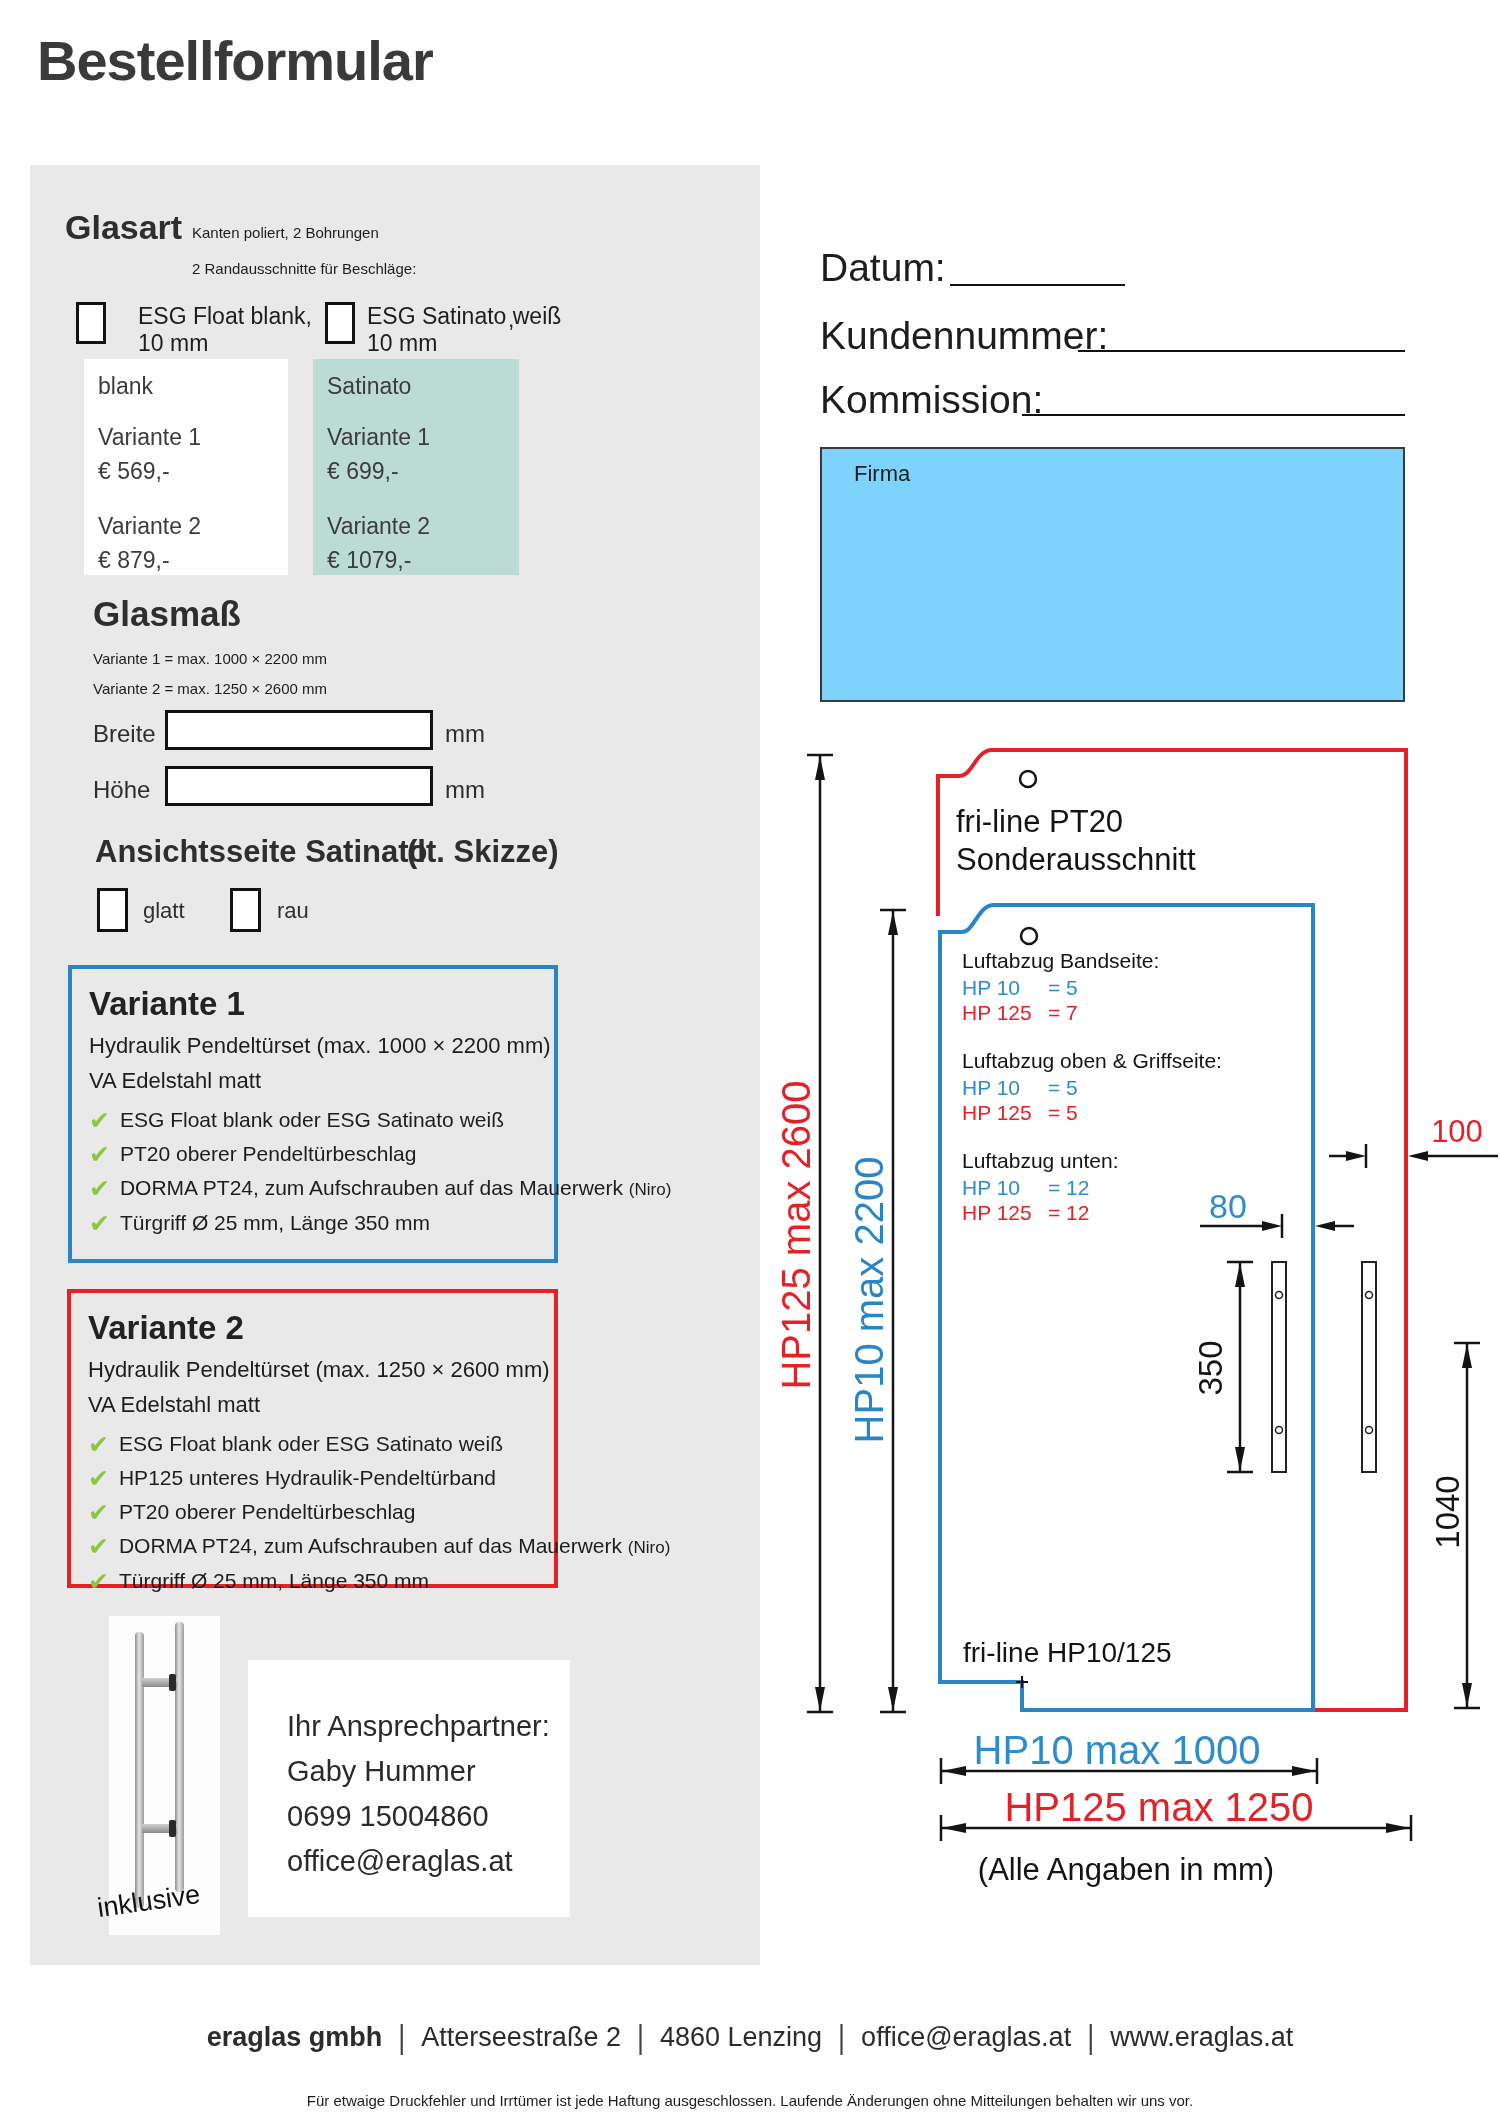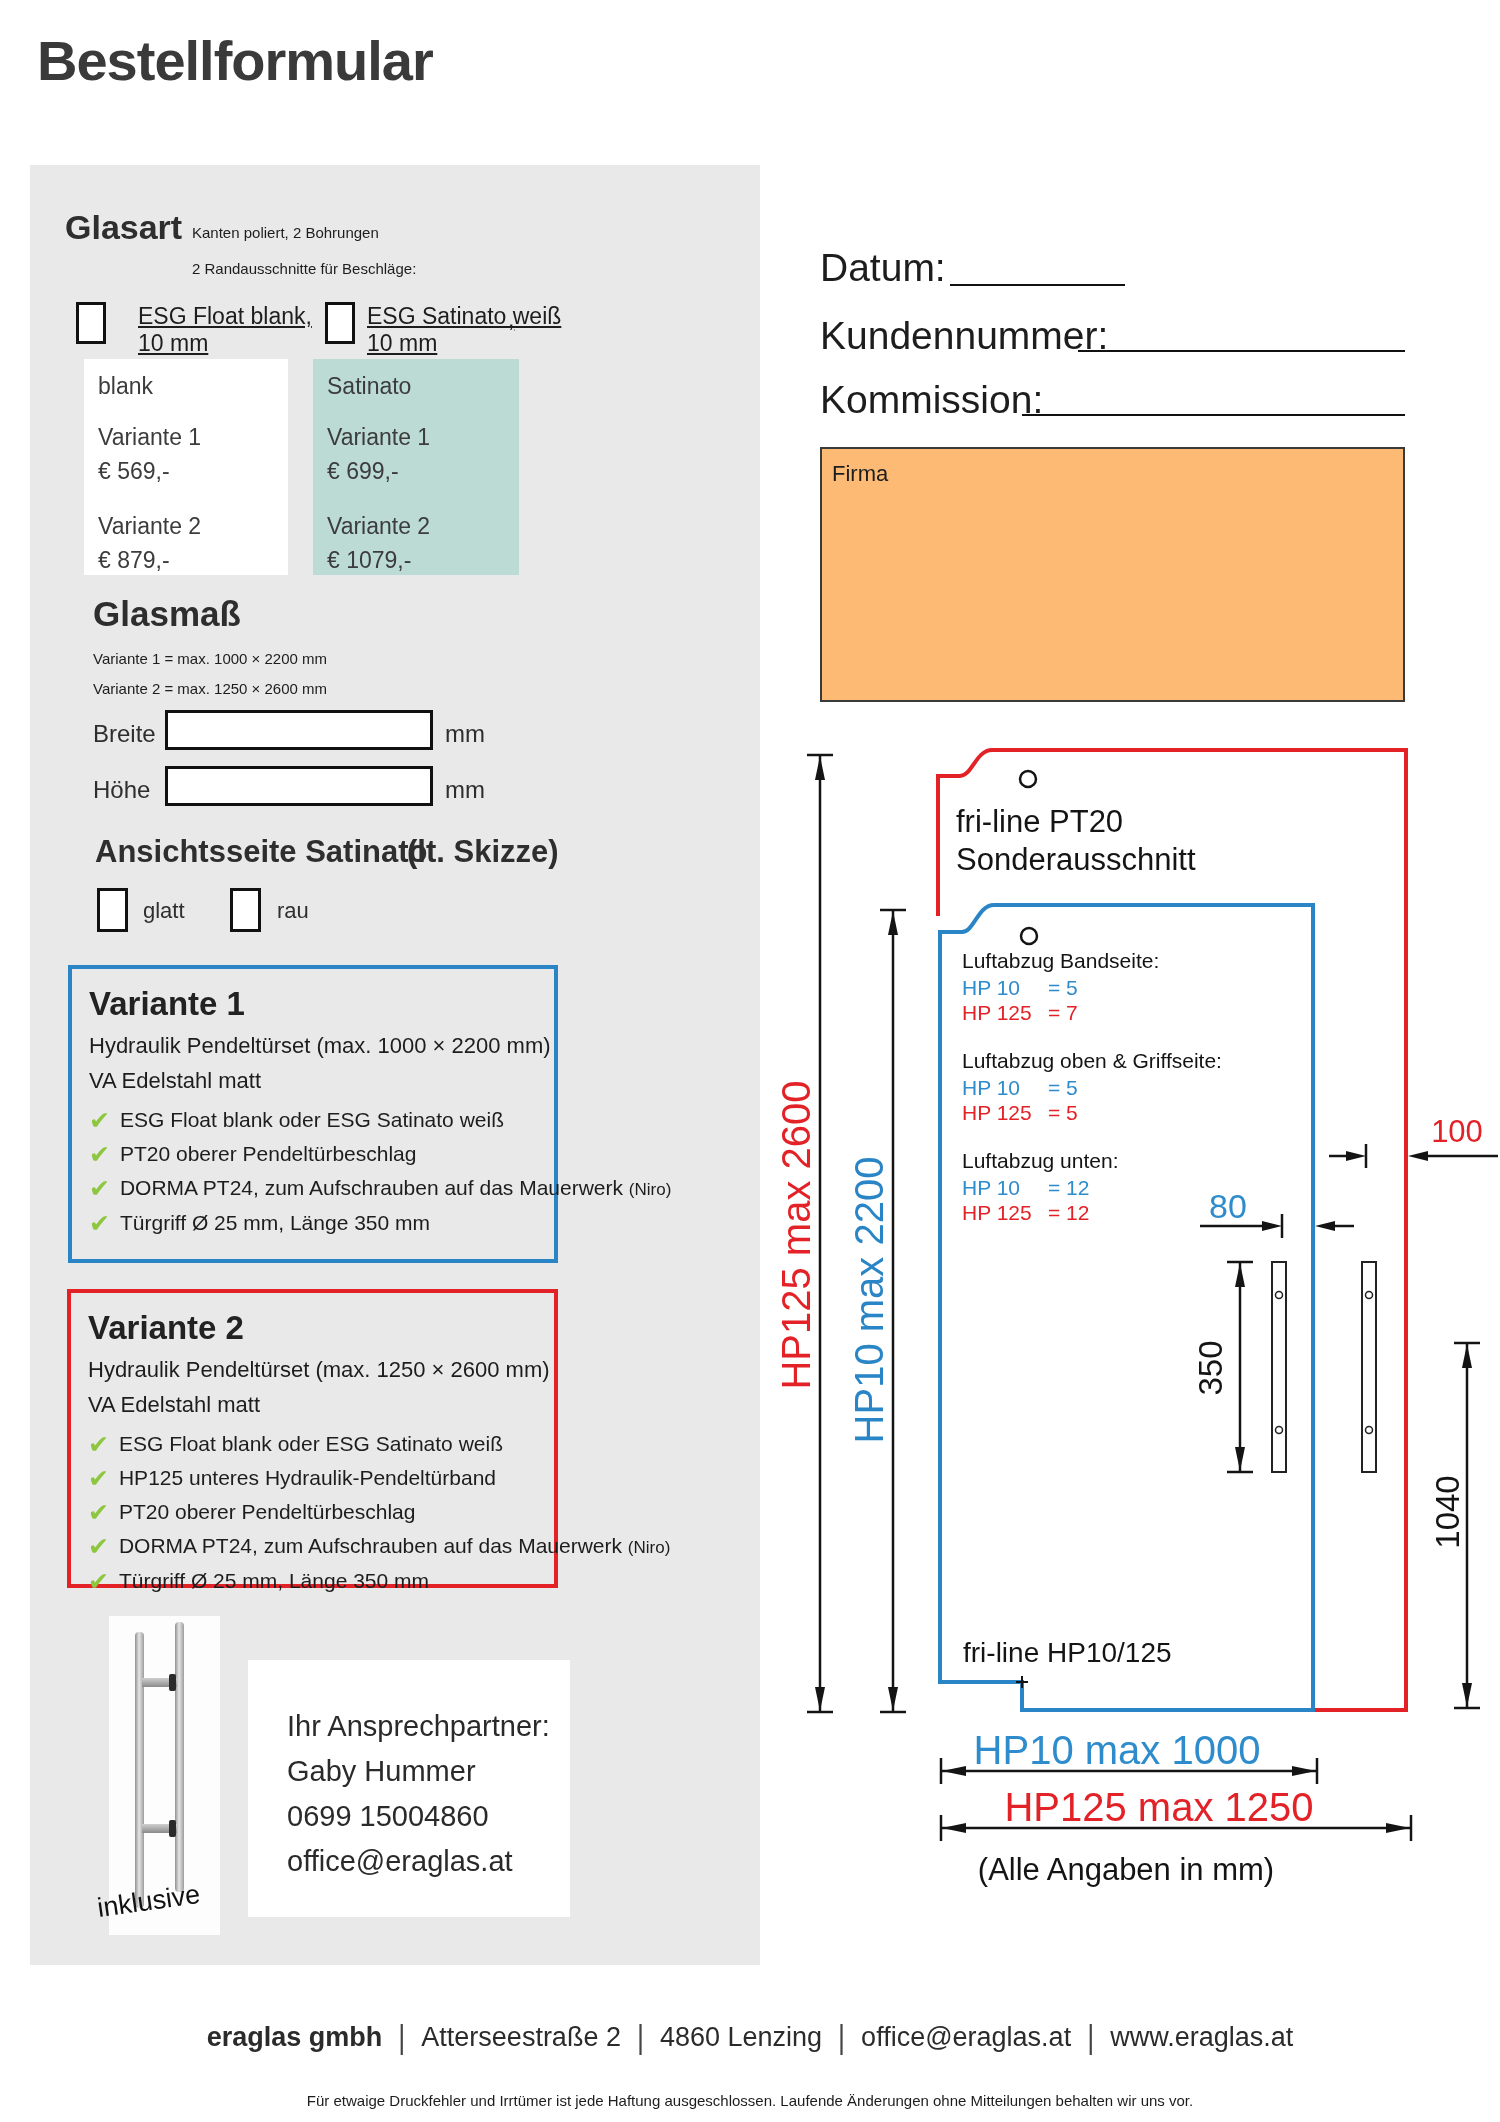--- a/index.html
+++ b/index.html
@@ -4,21 +4,21 @@
 <style>
   html,body{margin:0;padding:0;background:#ffffff;}
   body{width:1500px;height:2122px;position:relative;font-family:"Liberation Sans",sans-serif;color:#2e2e2e;}
   .abs{position:absolute;}
   .page-title{font-size:56px;font-weight:bold;letter-spacing:-1px;color:#3a3a3a;}
   .panel{background:#e9e9e9;}
   .h1{font-weight:bold;color:#2e2e2e;}
   .small-note{font-size:15px;line-height:34px;color:#1d1d1d;}
   .cb{appearance:none;-webkit-appearance:none;width:30px;height:42px;border:3px solid #111;background:#fff;margin:0;display:block;}
   .cb-sm{width:31px;height:44px;}
-  .cb-label{font-size:23px;color:#1d1d1d;line-height:27px;text-decoration:underline;}
+  .cb-label{font-size:23px;color:#1d1d1d;line-height:27px;}
   .pricebox{box-sizing:border-box;padding:14px 0 0 14px;}
   .pricebox .pname{font-size:23px;margin-bottom:24px;color:#3c3c3c;}
   .pricebox .pv{font-size:23px;color:#3c3c3c;}
   .pricebox .mb6{margin-bottom:7px;}
   .pricebox .mb26{margin-bottom:28px;}
   .field-line{border-bottom:2px solid #111;height:0;}
   .glass-input{box-sizing:border-box;border:3px solid #111;background:#fff;height:40px;font-size:24px;padding:0 8px;font-family:"Liberation Sans",sans-serif;}
   .variant-box{box-sizing:border-box;padding:16px 0 0 17px;background:transparent;}
   .vb-blue{border:4px solid #2a85c6;}
   .vb-red{border:4px solid #e32228;}
@@ -28,21 +28,21 @@
   .variant-box .chk{color:#8dc63f;font-size:25px;margin-right:10px;vertical-align:-2px;}
   .variant-box .niro{font-size:17px;}
   .contact-box{background:#fff;box-sizing:border-box;padding:44px 0 0 27px;}
   .contact-box div{font-size:29px;line-height:45px;color:#2a2a2a;}
   .handle-fig{background:#fdfdfd;}
   .hbar{position:absolute;background:linear-gradient(90deg,#8f8f8f 0%,#e6e6e6 45%,#9c9c9c 100%);border-radius:4px;}
   .hpin{position:absolute;background:linear-gradient(180deg,#cfcfcf,#8a8a8a);}
   .hring{position:absolute;background:#2b2b2b;border-radius:2px;}
   .inklusive{font-size:27px;color:#111;transform:rotate(-8deg);}
   .order-label{font-size:39px;color:#1d1d1d;}
-  .firma-box{background:#fdba74;border:2px solid #3a3a3a;box-sizing:border-box;padding:12px 0 0 10px;}
+  .firma-box{background:#7dd3fc;border:2px solid #3a3a3a;box-sizing:border-box;padding:12px 0 0 32px;}
   .firma-box span{font-size:22px;color:#1d1d1d;}
   .footer-line{text-align:center;font-size:27px;color:#2b2b2b;white-space:nowrap;}
   .footer-line .sep{display:inline-block;margin:0 16px;color:#444;font-weight:300;transform:scaleY(1.25);}
   .footer-line .co{font-weight:bold;}
   .disclaimer{text-align:center;font-size:15px;color:#1d1d1d;}
 </style>
 </head>
 <body>
 
 <div class="page">

